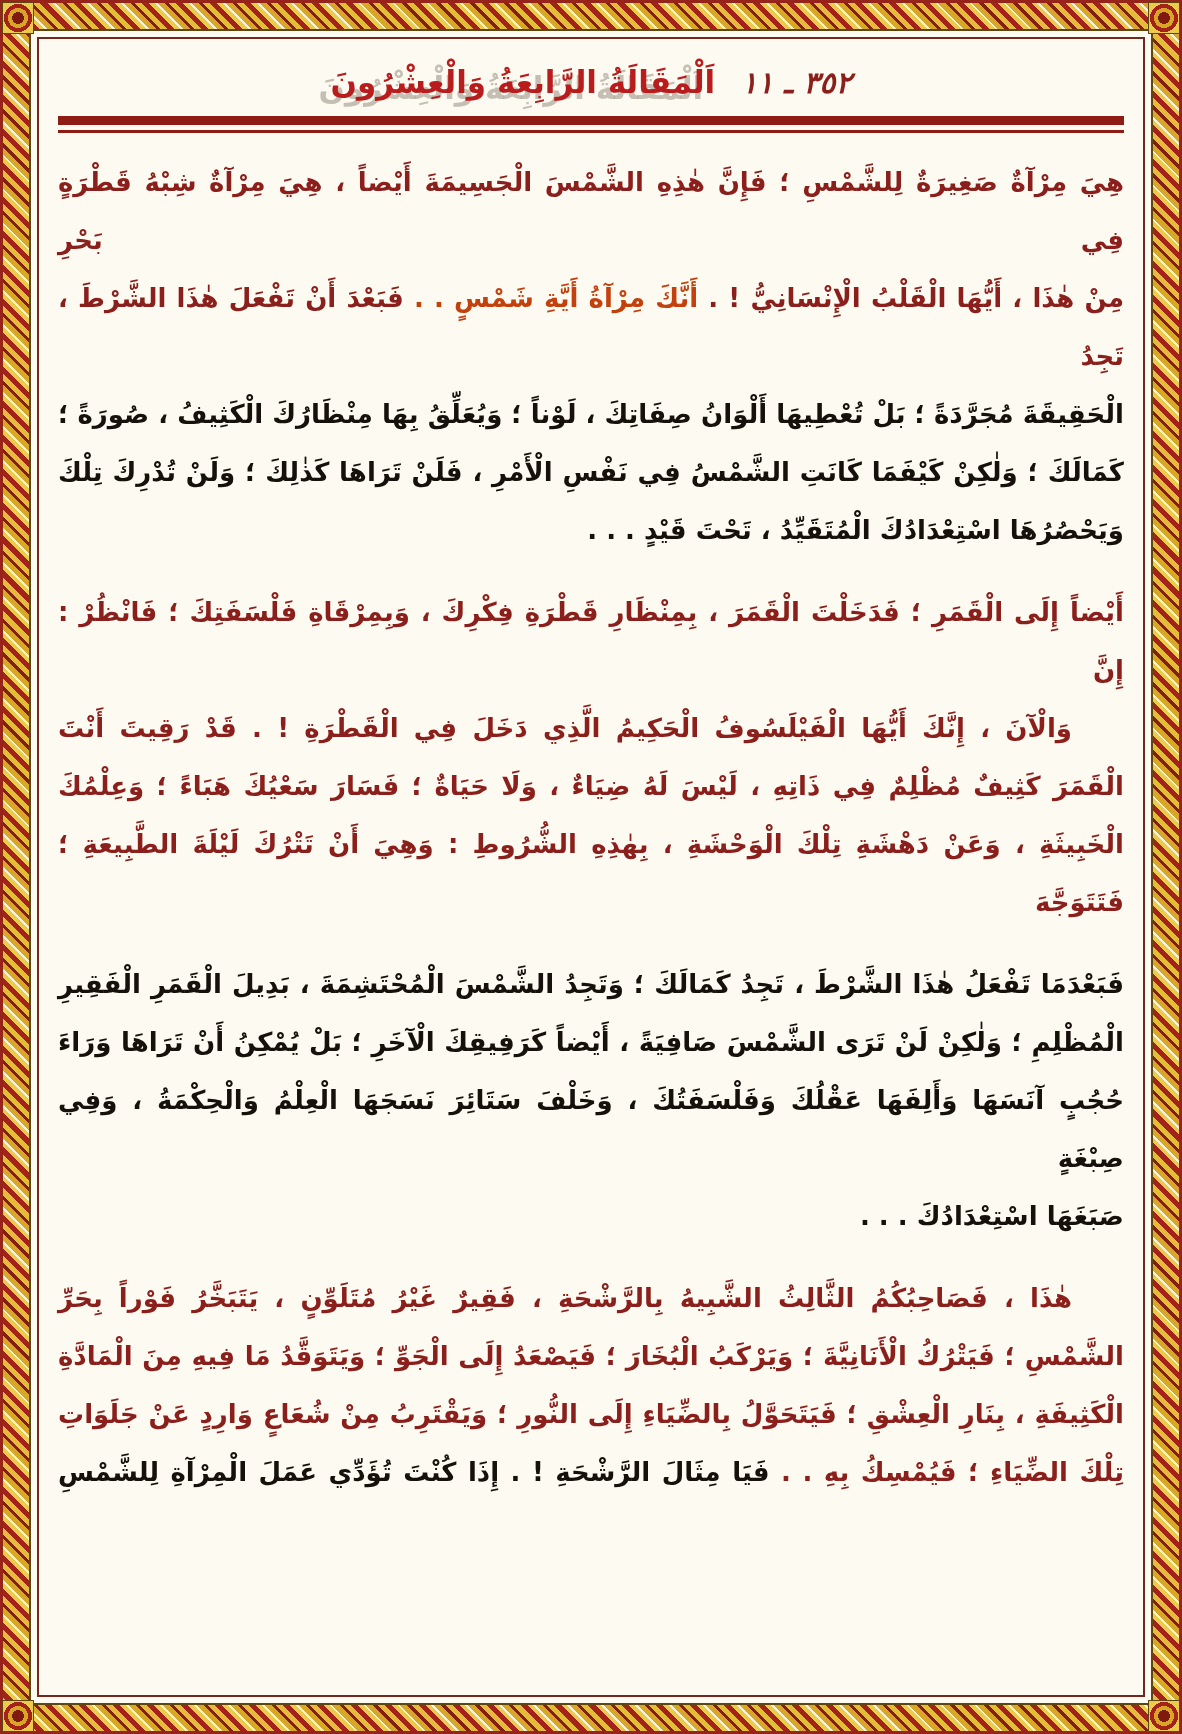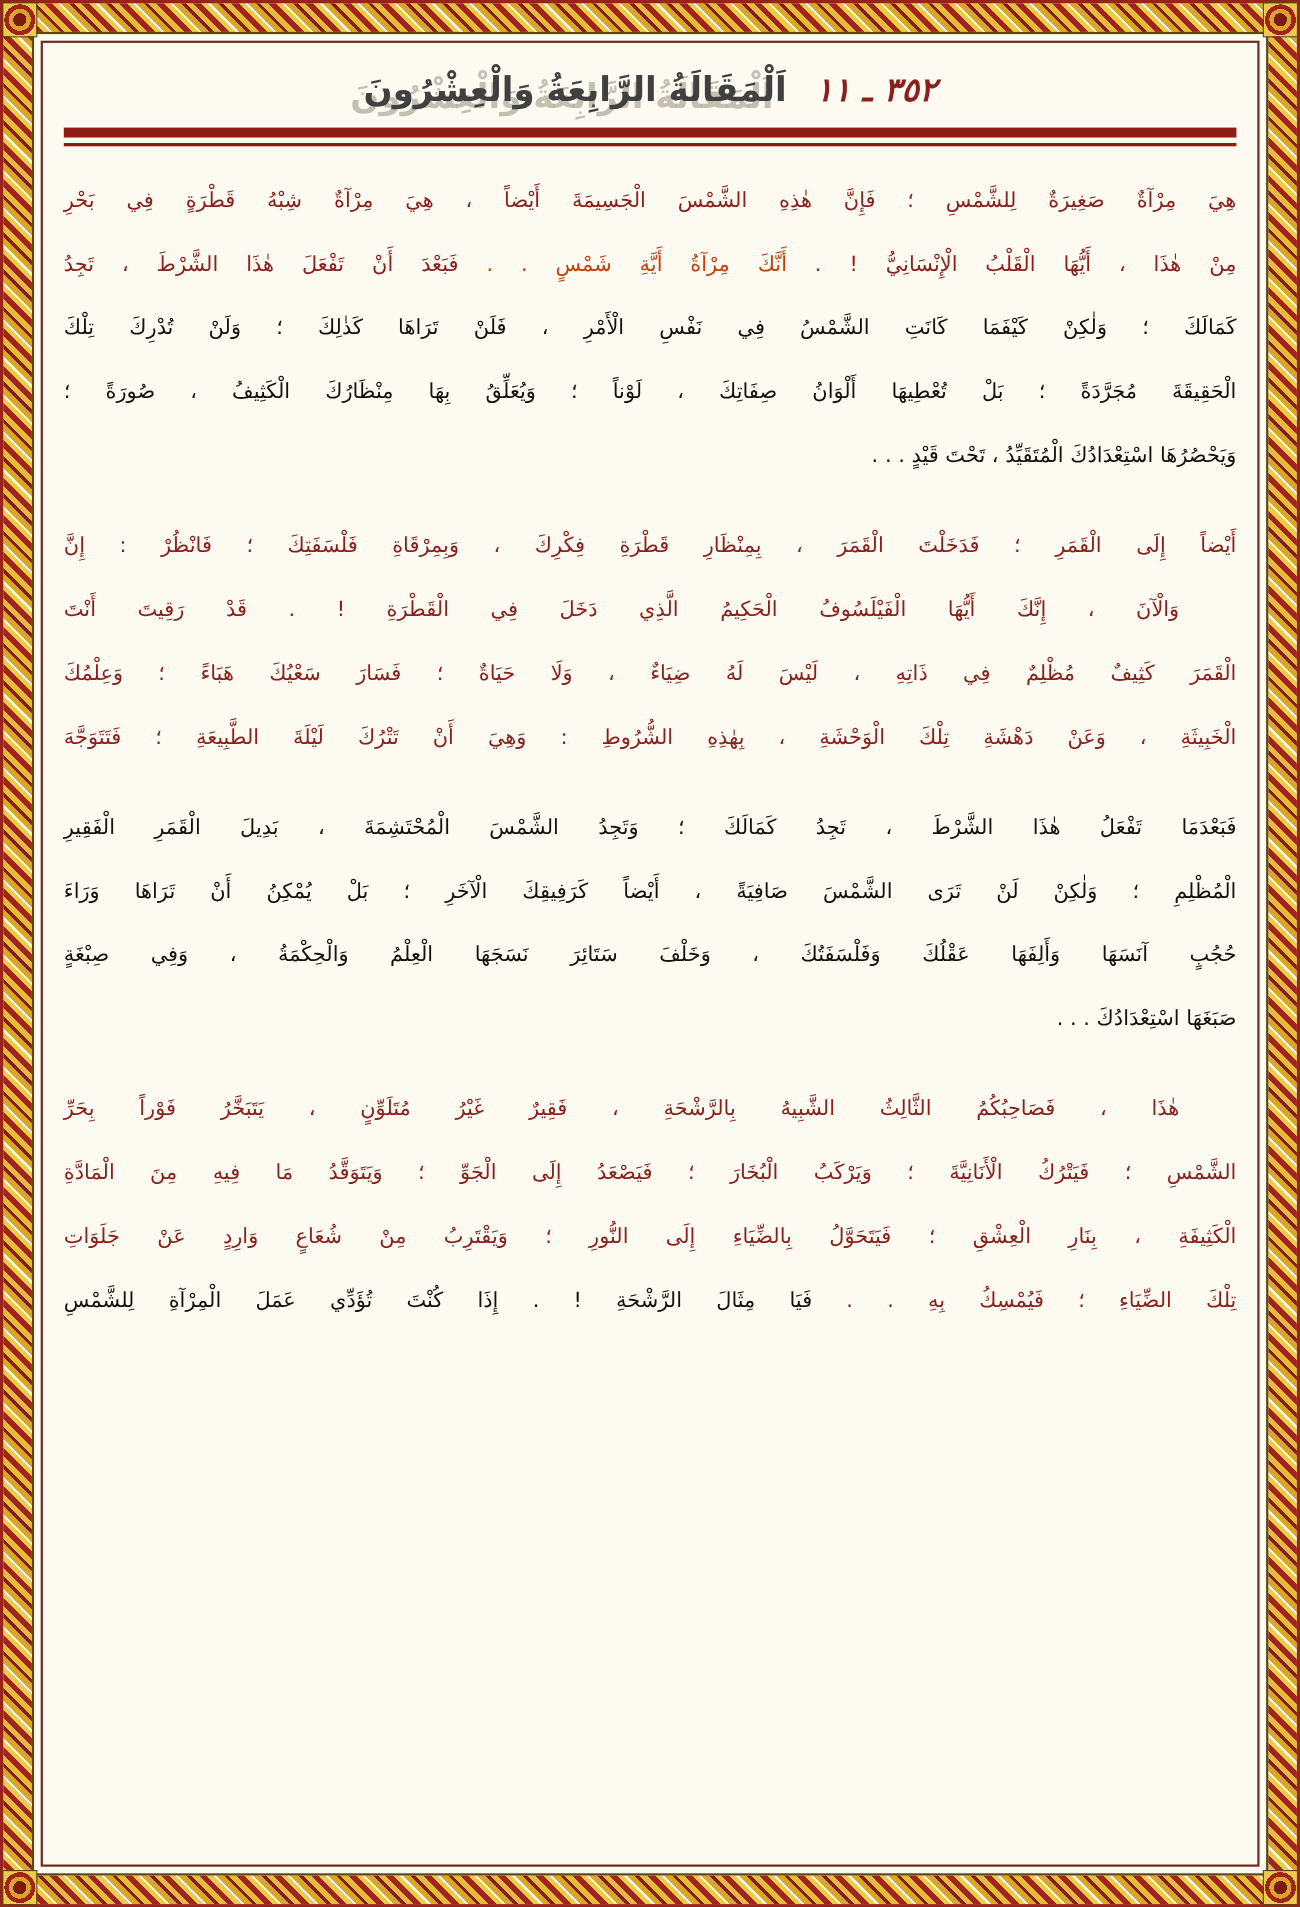--- a/index.html
+++ b/index.html
@@ -42,33 +42,33 @@
     position:relative;
     margin-top:22px;
     display:flex;flex-direction:row;justify-content:center;align-items:baseline;gap:26px;
   }
   .pagenum{
     font-size:30px;font-weight:bold;color:#8a1f1b;white-space:nowrap;
     order:1;
     font-style:italic;
   }
   .title{
-    margin:0;font-size:31px;font-weight:bold;color:#404040;white-space:nowrap;
+    margin:0;font-size:31px;font-weight:bold;color:#b91c1c;white-space:nowrap;
     text-shadow:-12px 6px 0 rgba(150,142,126,0.55);
     order:2;
   }
 
   .rule{margin-top:16px;}
   .rule .thick{height:9px;background:#8e1c15;}
   .rule .gap{height:5px;}
   .rule .thin{height:3px;background:#8e1c15;}
 
   .body-text{
     margin-top:20px;
-    font-size:19px;font-weight:normal;
+    font-size:26px;font-weight:bold;
     line-height:58px;
     color:#8a1f1b;
     text-justify:inter-word;
   }
   .para{margin:0 0 24px 0;}
   .line{
     text-align:justify;
     text-align-last:justify;
     white-space:normal;
   }
@@ -100,22 +100,22 @@
     <div class="rule">
       <div class="thick"></div>
       <div class="gap"></div>
       <div class="thin"></div>
     </div>
 
     <main class="body-text">
         <div class="para">
           <div class="line"><span class="seg dark">هِيَ مِرْآةٌ صَغِيرَةٌ لِلشَّمْسِ ؛ فَإِنَّ هٰذِهِ الشَّمْسَ الْجَسِيمَةَ أَيْضاً ، هِيَ مِرْآةٌ شِبْهُ قَطْرَةٍ فِي بَحْرِ</span></div>
           <div class="line"><span class="seg dark">مِنْ هٰذَا ، أَيُّهَا الْقَلْبُ الْإِنْسَانِيُّ ! . </span><span class="seg bright">أَنَّكَ مِرْآةُ أَيَّةِ شَمْسٍ . . </span><span class="seg dark">فَبَعْدَ أَنْ تَفْعَلَ هٰذَا الشَّرْطَ ، تَجِدُ</span></div>
+          <div class="line"><span class="seg black">الْحَقِيقَةَ مُجَرَّدَةً ؛ بَلْ تُعْطِيهَا أَلْوَانُ صِفَاتِكَ ، لَوْناً ؛ وَيُعَلِّقُ بِهَا مِنْظَارُكَ الْكَثِيفُ ، صُورَةً ؛</span></div>
           <div class="line"><span class="seg black">كَمَالَكَ ؛ وَلٰكِنْ كَيْفَمَا كَانَتِ الشَّمْسُ فِي نَفْسِ الْأَمْرِ ، فَلَنْ تَرَاهَا كَذٰلِكَ ؛ وَلَنْ تُدْرِكَ تِلْكَ</span></div>
-          <div class="line"><span class="seg black">الْحَقِيقَةَ مُجَرَّدَةً ؛ بَلْ تُعْطِيهَا أَلْوَانُ صِفَاتِكَ ، لَوْناً ؛ وَيُعَلِّقُ بِهَا مِنْظَارُكَ الْكَثِيفُ ، صُورَةً ؛</span></div>
           <div class="line end"><span class="seg black">وَيَحْصُرُهَا اسْتِعْدَادُكَ الْمُتَقَيِّدُ ، تَحْتَ قَيْدٍ . . .</span></div>
         </div>
         <div class="para">
           <div class="line"><span class="seg dark">أَيْضاً إِلَى الْقَمَرِ ؛ فَدَخَلْتَ الْقَمَرَ ، بِمِنْظَارِ قَطْرَةِ فِكْرِكَ ، وَبِمِرْقَاةِ فَلْسَفَتِكَ ؛ فَانْظُرْ : إِنَّ</span></div>
           <div class="line indent"><span class="seg dark">وَالْآنَ ، إِنَّكَ أَيُّهَا الْفَيْلَسُوفُ الْحَكِيمُ الَّذِي دَخَلَ فِي الْقَطْرَةِ ! . قَدْ رَقِيتَ أَنْتَ</span></div>
           <div class="line"><span class="seg dark">الْقَمَرَ كَثِيفٌ مُظْلِمٌ فِي ذَاتِهِ ، لَيْسَ لَهُ ضِيَاءٌ ، وَلَا حَيَاةٌ ؛ فَسَارَ سَعْيُكَ هَبَاءً ؛ وَعِلْمُكَ</span></div>
           <div class="line"><span class="seg dark">الْخَبِيثَةِ ، وَعَنْ دَهْشَةِ تِلْكَ الْوَحْشَةِ ، بِهٰذِهِ الشُّرُوطِ : وَهِيَ أَنْ تَتْرُكَ لَيْلَةَ الطَّبِيعَةِ ؛ فَتَتَوَجَّهَ</span></div>
         </div>
         <div class="para">
           <div class="line"><span class="seg black">فَبَعْدَمَا تَفْعَلُ هٰذَا الشَّرْطَ ، تَجِدُ كَمَالَكَ ؛ وَتَجِدُ الشَّمْسَ الْمُحْتَشِمَةَ ، بَدِيلَ الْقَمَرِ الْفَقِيرِ</span></div>

